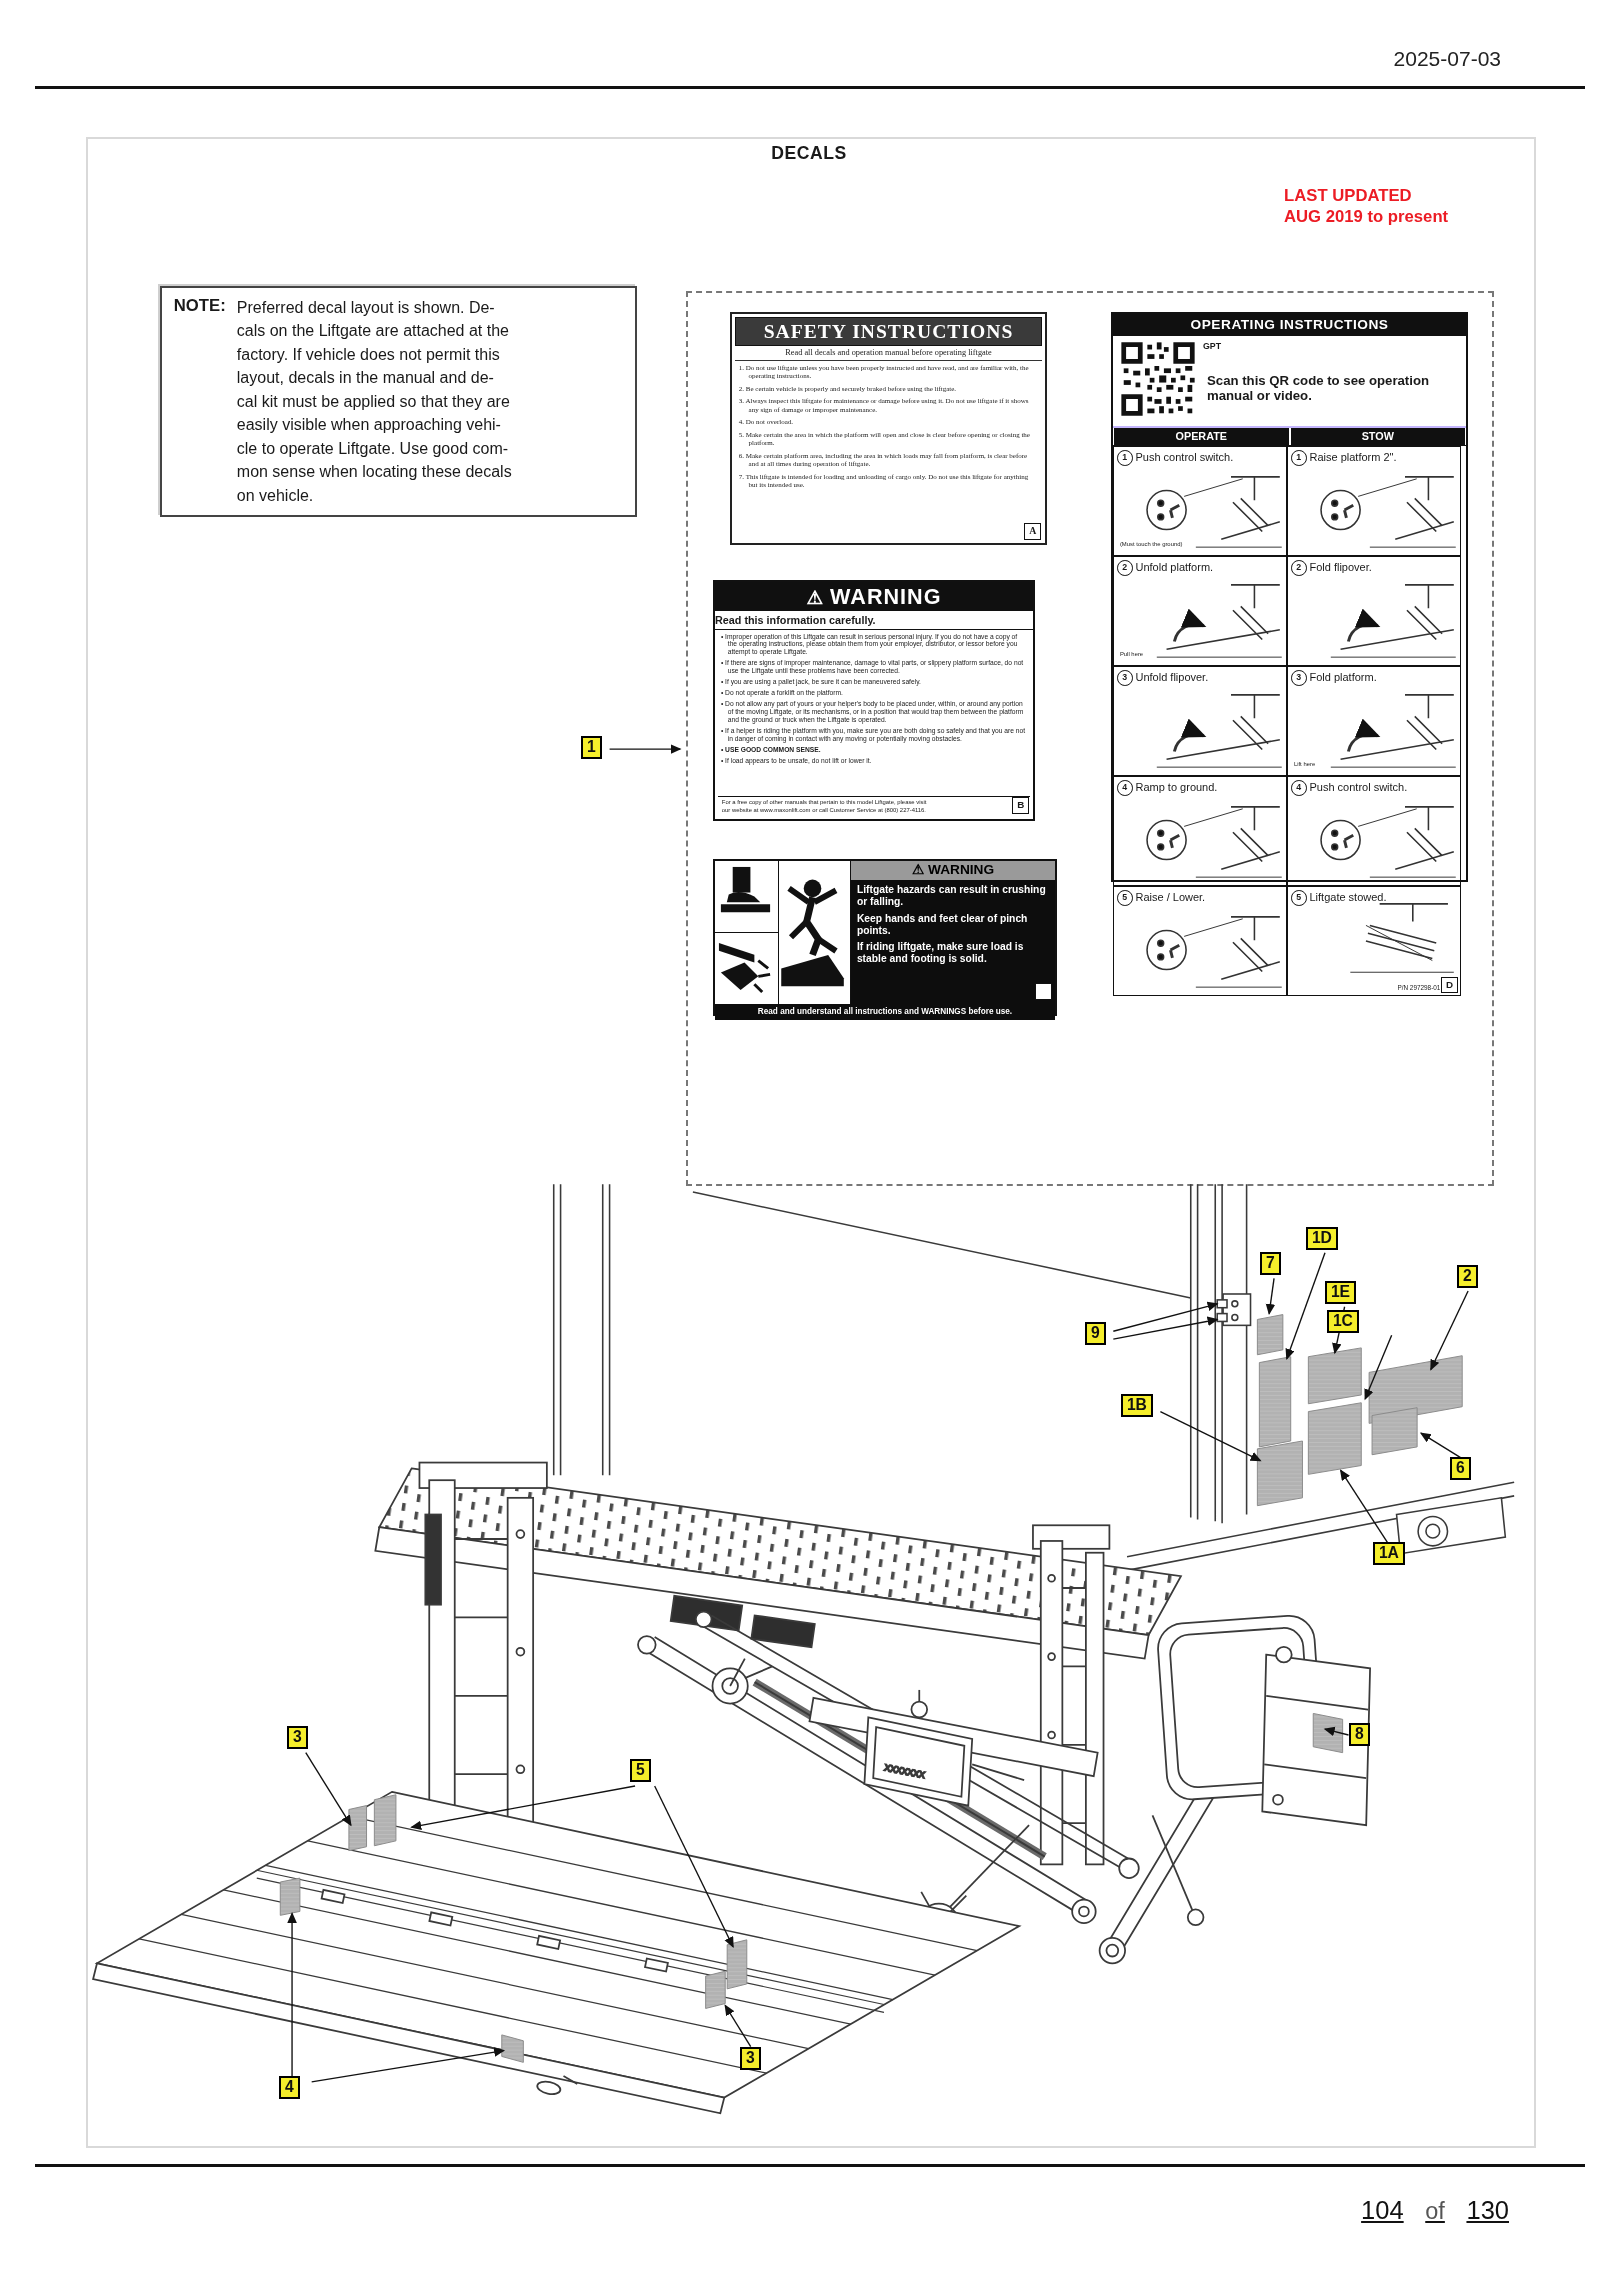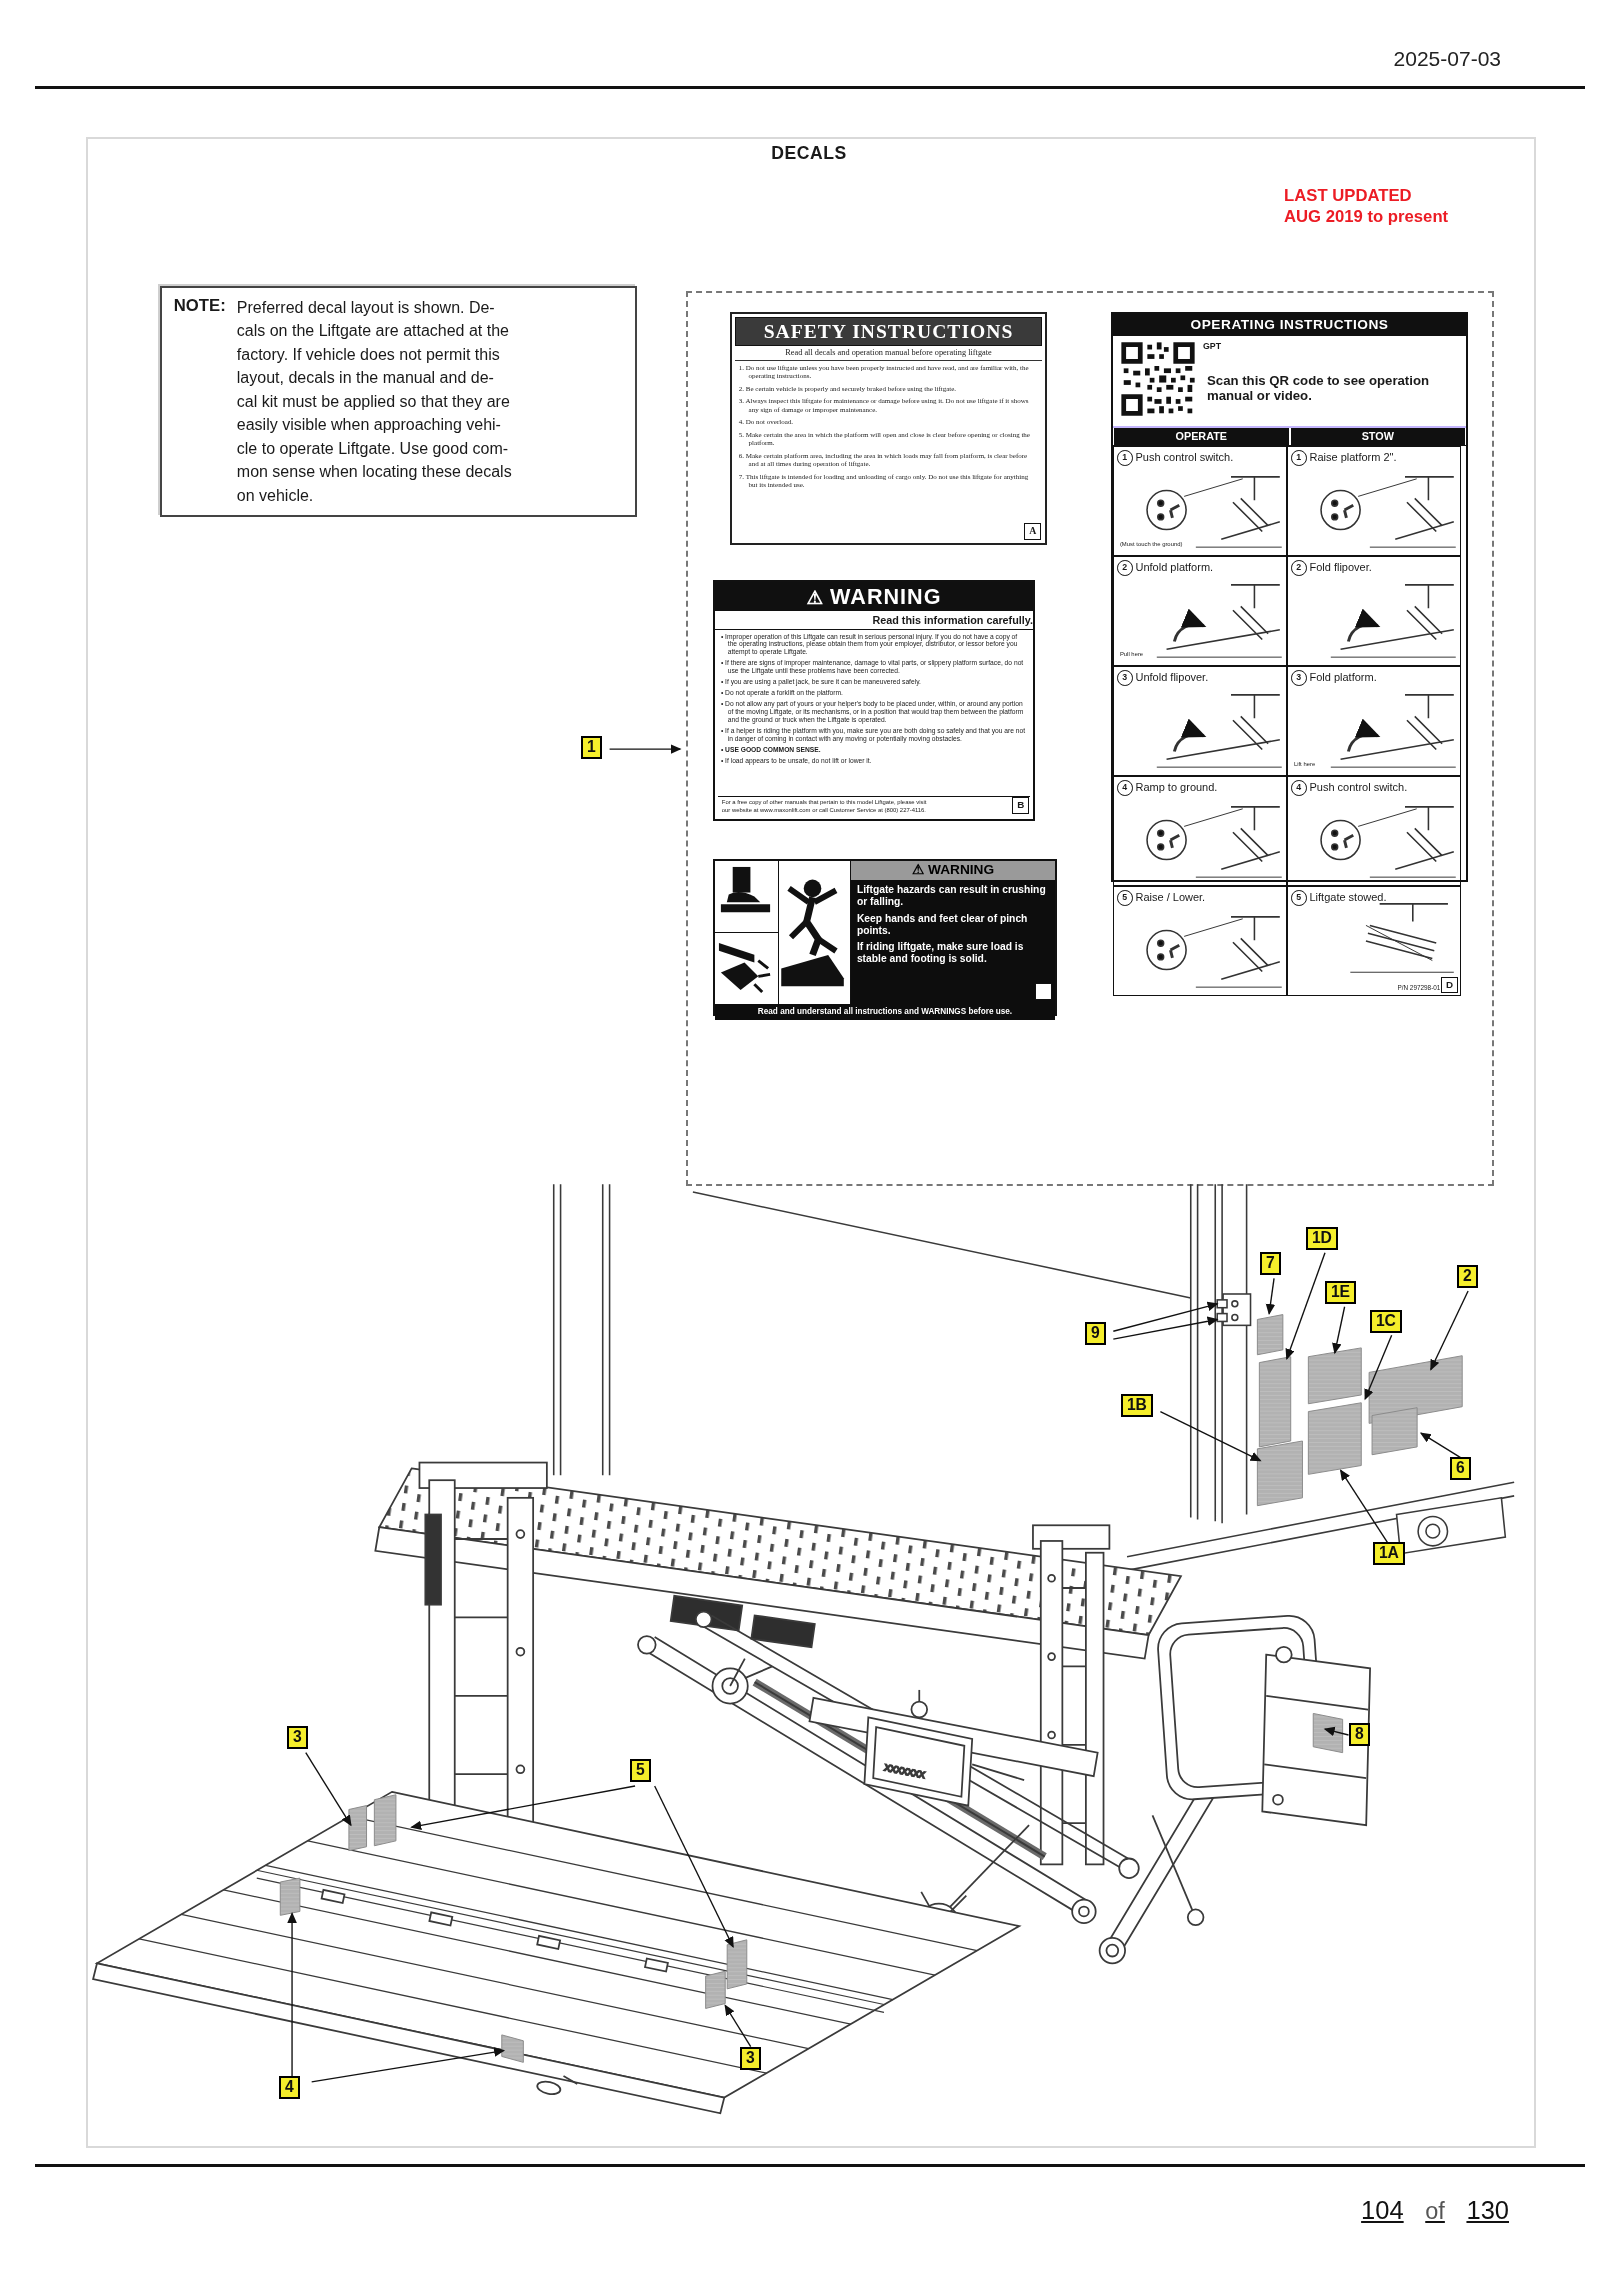--- a/index.html
+++ b/index.html
@@ -36,21 +36,21 @@
                letter-spacing:1px;height:27.4px;line-height:27.4px;border:1px solid #111;}
   #safety .sub{font-size:8.3px;text-align:center;border-bottom:1px solid #333;padding:2px 0 2.9px;}
   #safety ol{margin:2.9px 0 0 0;padding:0 3.9px 0 3.9px;list-style:none;counter-reset:si;}
   #safety li{counter-increment:si;font-size:7px;line-height:8.4px;margin-bottom:4.1px;padding-left:9.8px;text-indent:-9.8px;}
   #safety li:before{content:counter(si)". ";}
 
   
   #warnb{left:713px;top:580px;width:322px;height:241px;border:2.9px solid #111;background:#fff;box-sizing:border-box;}
   .wbar{background:#101010;color:#fff;text-align:center;font-weight:bold;font-size:21.6px;height:29px;line-height:29px;letter-spacing:1px;}
   .wbar .tri{font-size:18.6px;margin-right:5.9px;}
-  #warnb .sub{font-weight:bold;font-size:10.8px;text-align:right;border-bottom:1.5px solid #111;padding:2.9px 0;}
+  #warnb .sub{font-weight:bold;font-size:10.8px;text-align:left;border-bottom:1.5px solid #111;padding:2.9px 0;}
   #warnb ul{margin:2.9px 0 0;padding:0 5.9px 0 5.9px;list-style:none;}
   #warnb li{font-size:6.7px;line-height:7.8px;margin-bottom:3.3px;padding-left:6.9px;text-indent:-6.9px;}
   #warnb li:before{content:"• ";}
   #warnb li.bold{font-weight:bold;}
   #warnb .fine{position:absolute;left:2.9px;right:2.9px;bottom:2.9px;border-top:1.2px solid #111;
                font-size:5.9px;line-height:7.4px;padding:2px 3.9px;white-space:pre-line;}
 
   
   #warnc{left:713px;top:859px;width:344px;height:157px;border:2px solid #111;background:#fff;box-sizing:border-box;display:flex;flex-direction:column;}
   #warnc .main{flex:1;display:flex;}
@@ -565,21 +565,21 @@
       </div>
     </div>
   </div>
 
 
   <div class="callout" style="left:581px;top:736px;">1</div>
   <div class="callout" style="left:1085px;top:1322px;">9</div>
   <div class="callout" style="left:1260px;top:1252px;">7</div>
   <div class="callout" style="left:1306px;top:1227px;">1D</div>
   <div class="callout" style="left:1325px;top:1281px;">1E</div>
-  <div class="callout" style="left:1370px;top:1310px;">1C</div>
+  <div class="callout" style="left:1327px;top:1310px;">1C</div>
   <div class="callout" style="left:1457px;top:1265px;">2</div>
   <div class="callout" style="left:1121px;top:1394px;">1B</div>
   <div class="callout" style="left:1450px;top:1457px;">6</div>
   <div class="callout" style="left:1373px;top:1542px;">1A</div>
   <div class="callout" style="left:1349px;top:1723px;">8</div>
   <div class="callout" style="left:287px;top:1726px;">3</div>
   <div class="callout" style="left:630px;top:1759px;">5</div>
   <div class="callout" style="left:740px;top:2047px;">3</div>
   <div class="callout" style="left:279px;top:2076px;">4</div>
 

